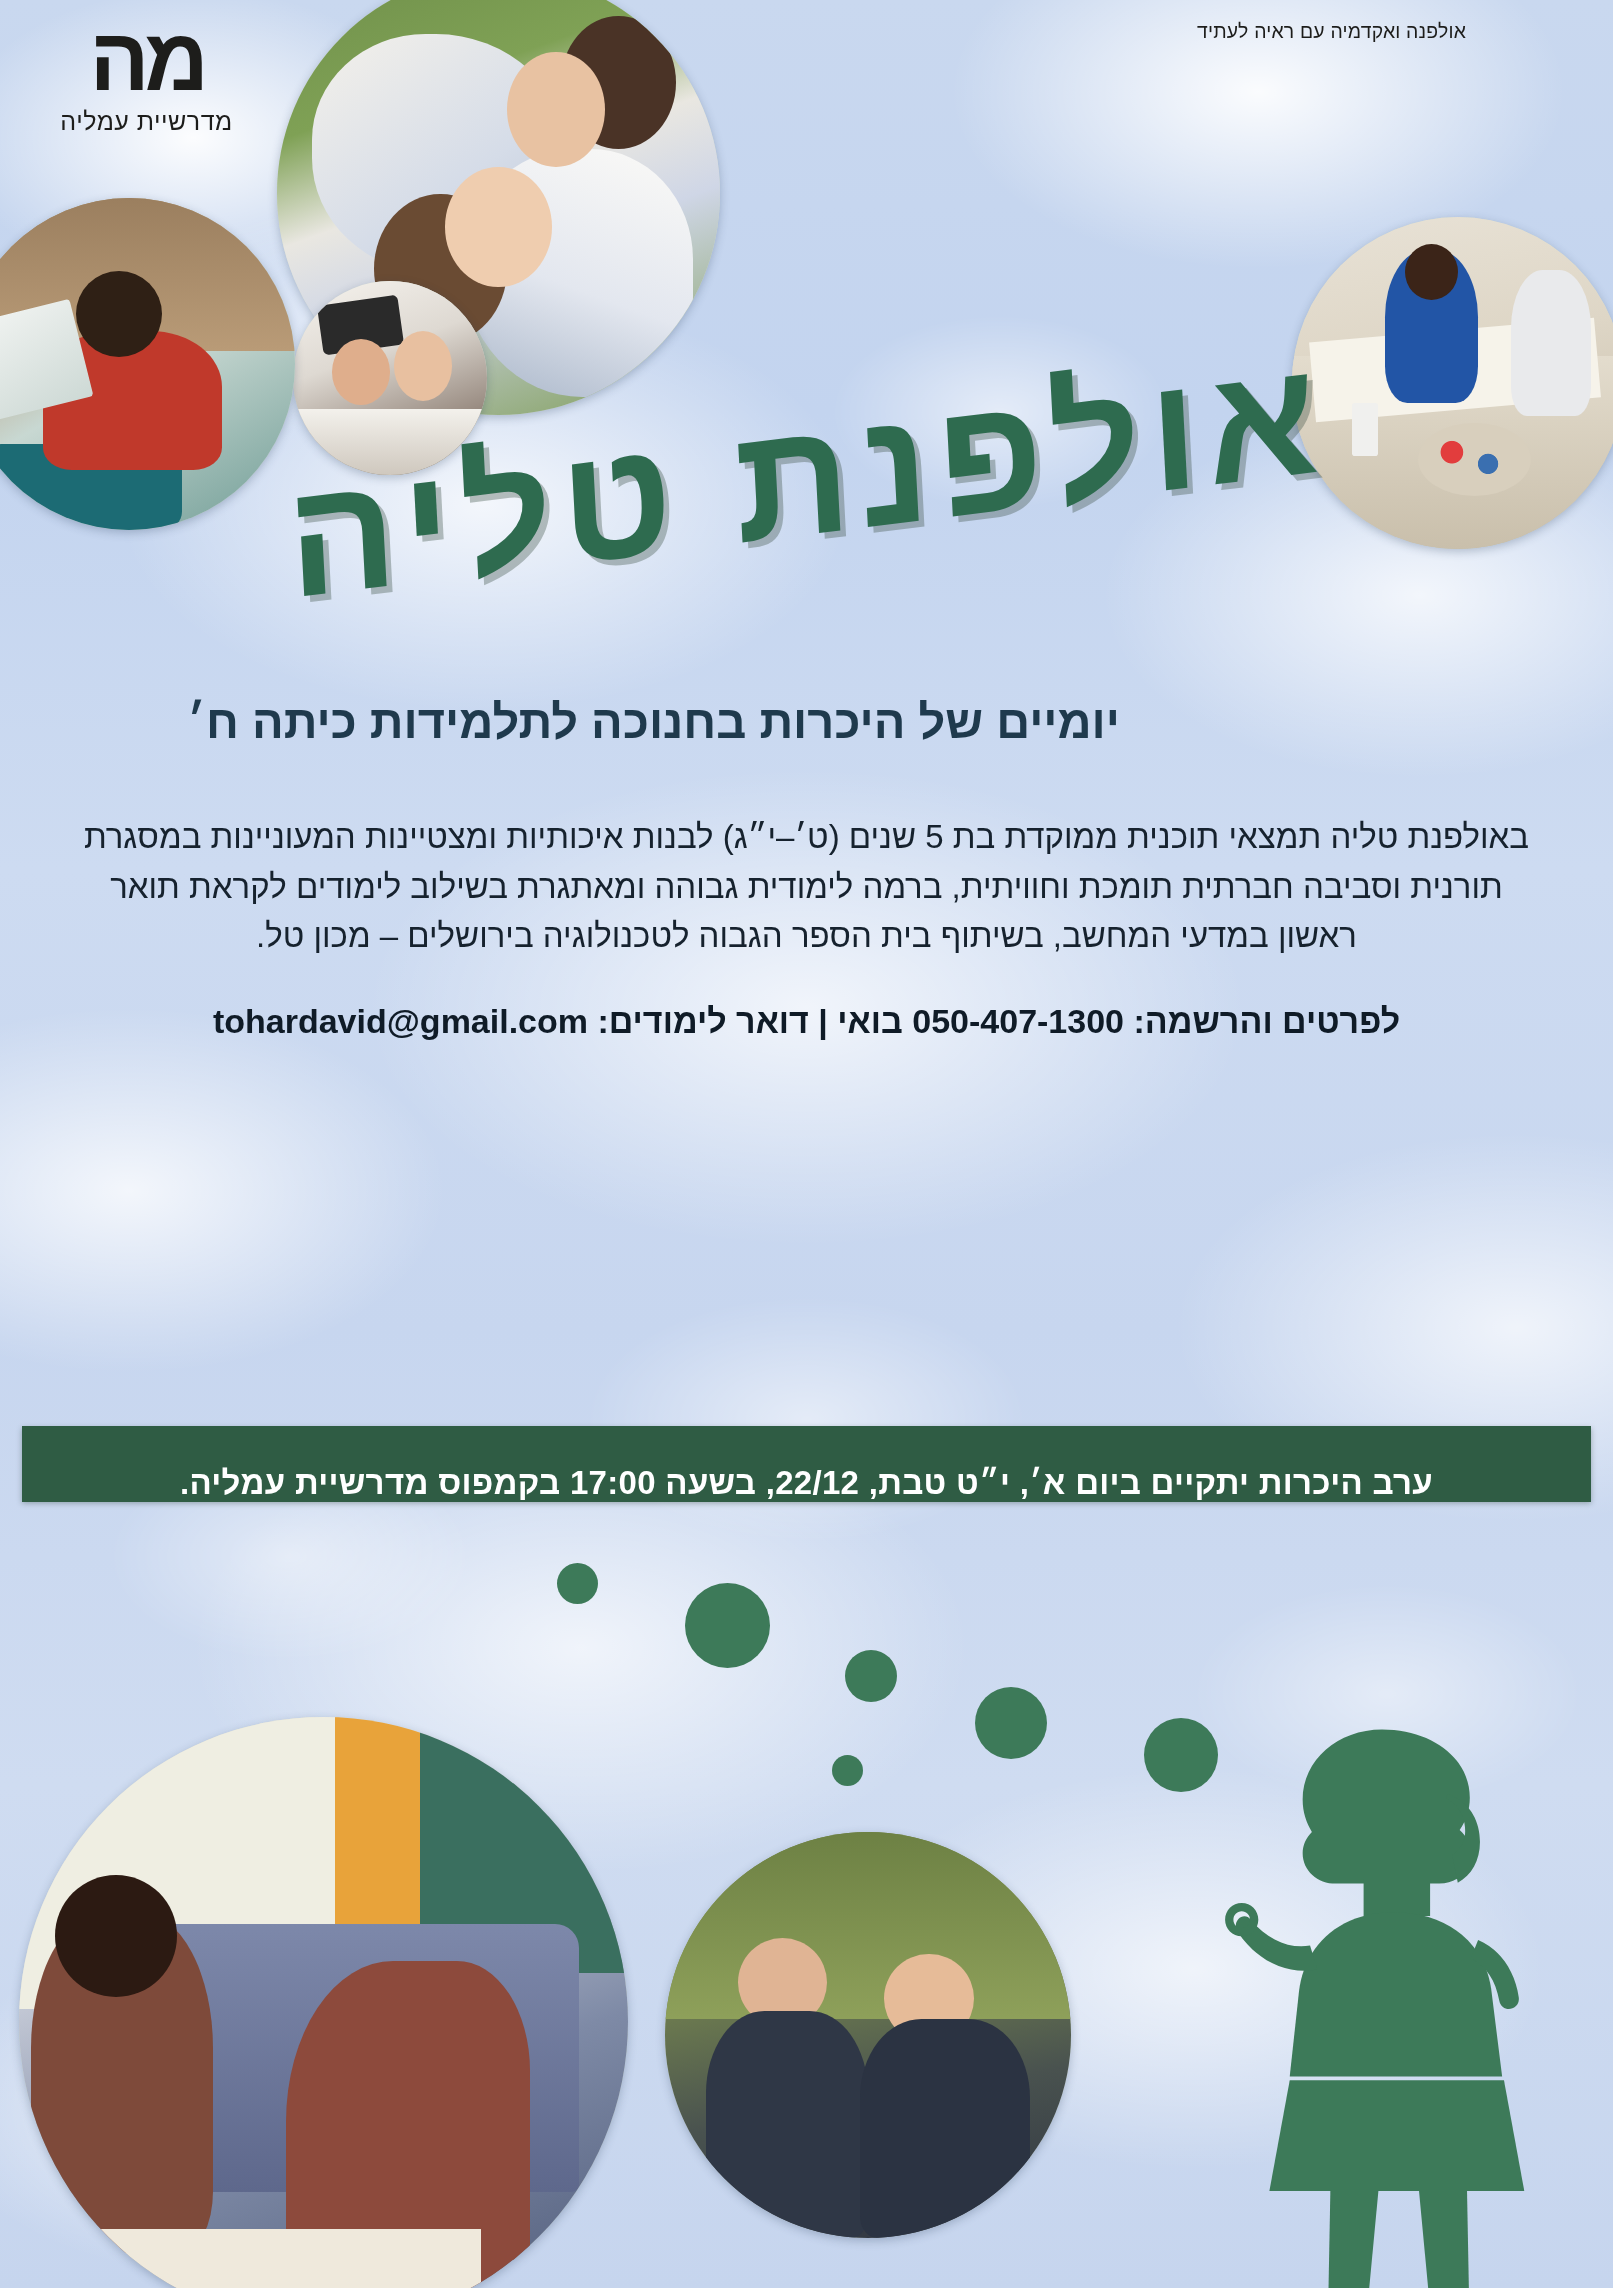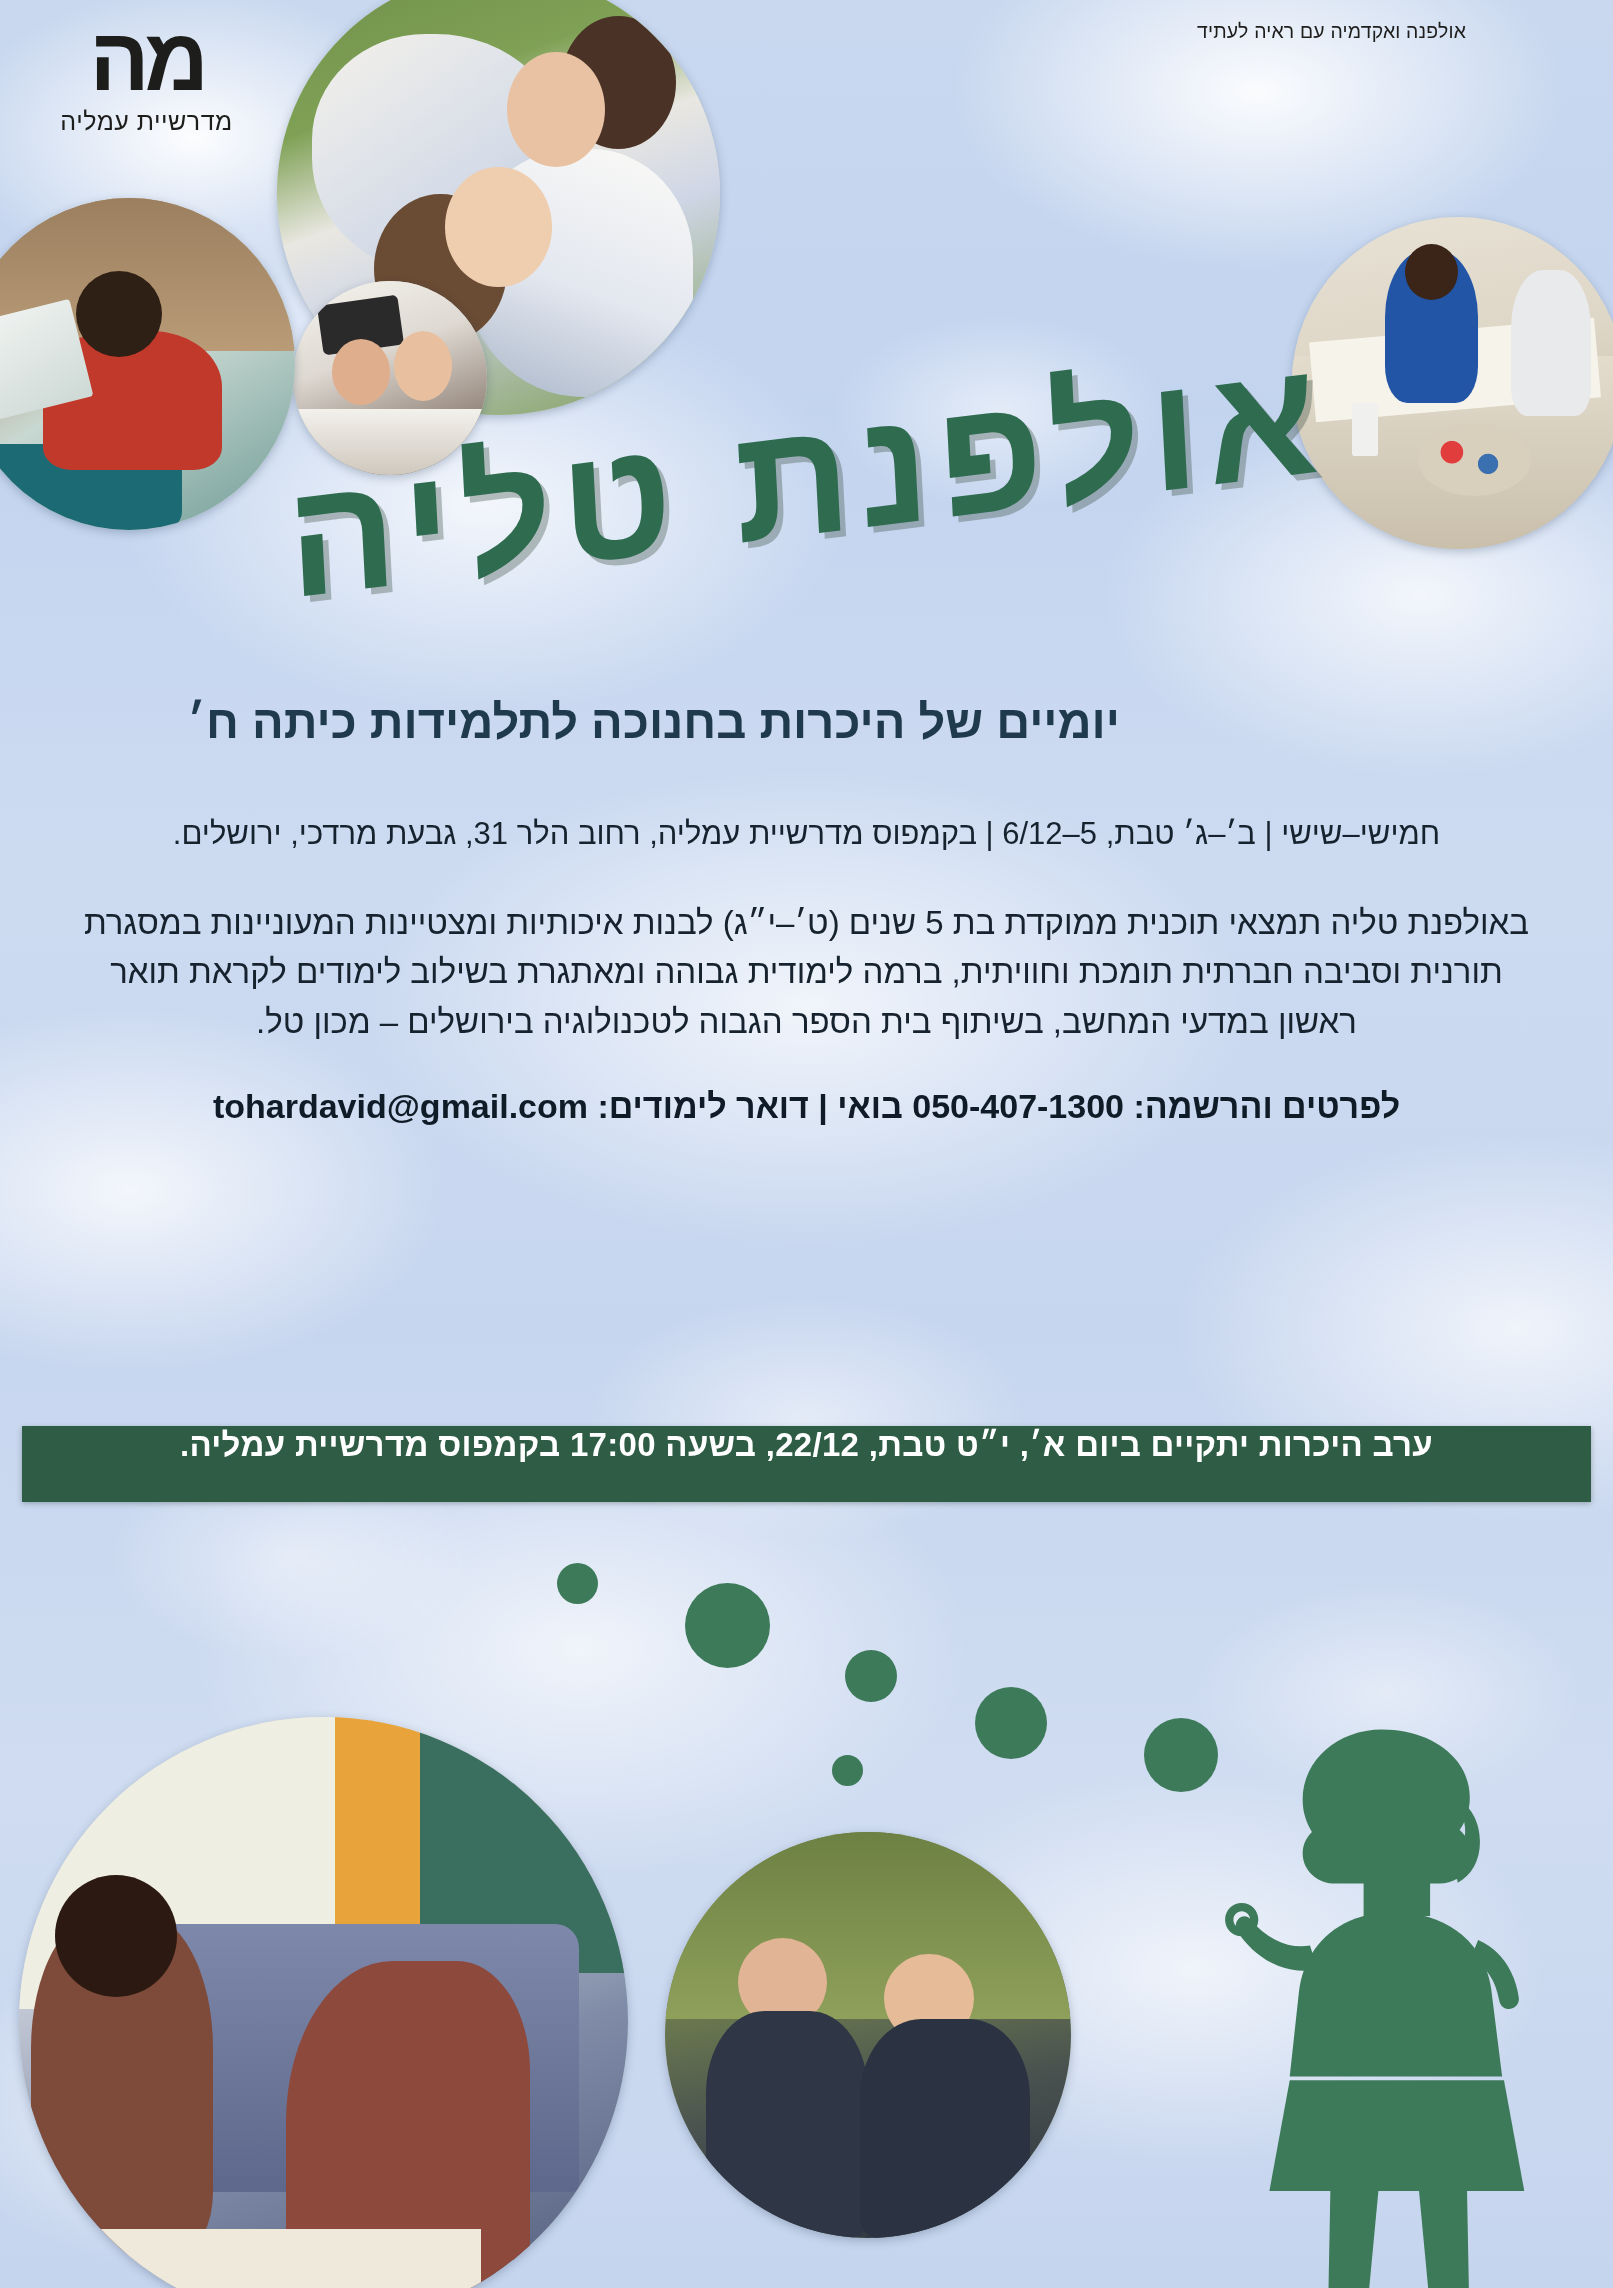--- a/index.html
+++ b/index.html
@@ -285,21 +285,21 @@
 
   
   .banner {
     position: absolute;
     left: 22px;
     top: 1426px;
     width: 1569px;
     height: 76px;
     background: #2f5c44;
     display: flex;
-    align-items: flex-start;
+    align-items: flex-end;
     justify-content: center;
     direction: rtl;
     box-shadow: 0 1.8px 5.5px rgba(30,50,40,0.35);
   }
   .banner span {
     color: #ffffff;
     font-size: 33px;
     font-weight: bold;
     letter-spacing: 0.3px;
   }
@@ -410,21 +410,20 @@
     </div>
   </div>
 
   <div class="title-art">
     <span class="word">אולפנת טליה</span>
   </div>
 
   <div class="subtitle">יומיים של היכרות בחנוכה לתלמידות כיתה ח׳</div>
 
   <div class="body-wrap">
-    <p class="para p-when">חמישי–שישי | ב׳–ג׳ טבת, 5–6/12 | בקמפוס מדרשיית עמליה, רחוב הלר 31, גבעת מרדכי, ירושלים.</p>
     <p class="para p-about">באולפנת טליה תמצאי תוכנית ממוקדת בת 5 שנים (ט׳–י״ג) לבנות איכותיות ומצטיינות המעוניינות במסגרת תורנית וסביבה חברתית תומכת וחוויתית, ברמה לימודית גבוהה ומאתגרת בשילוב לימודים לקראת תואר ראשון במדעי המחשב, בשיתוף בית הספר הגבוה לטכנולוגיה בירושלים – מכון טל.</p>
 
     <div class="contact">
       <span>לפרטים והרשמה:</span>
       <span>050-407-1300</span>
       <span>בואי</span>
       <span>|</span>
       <span>דואר לימודים:</span>
       <span class="mail">tohardavid@gmail.com</span>
     </div>

